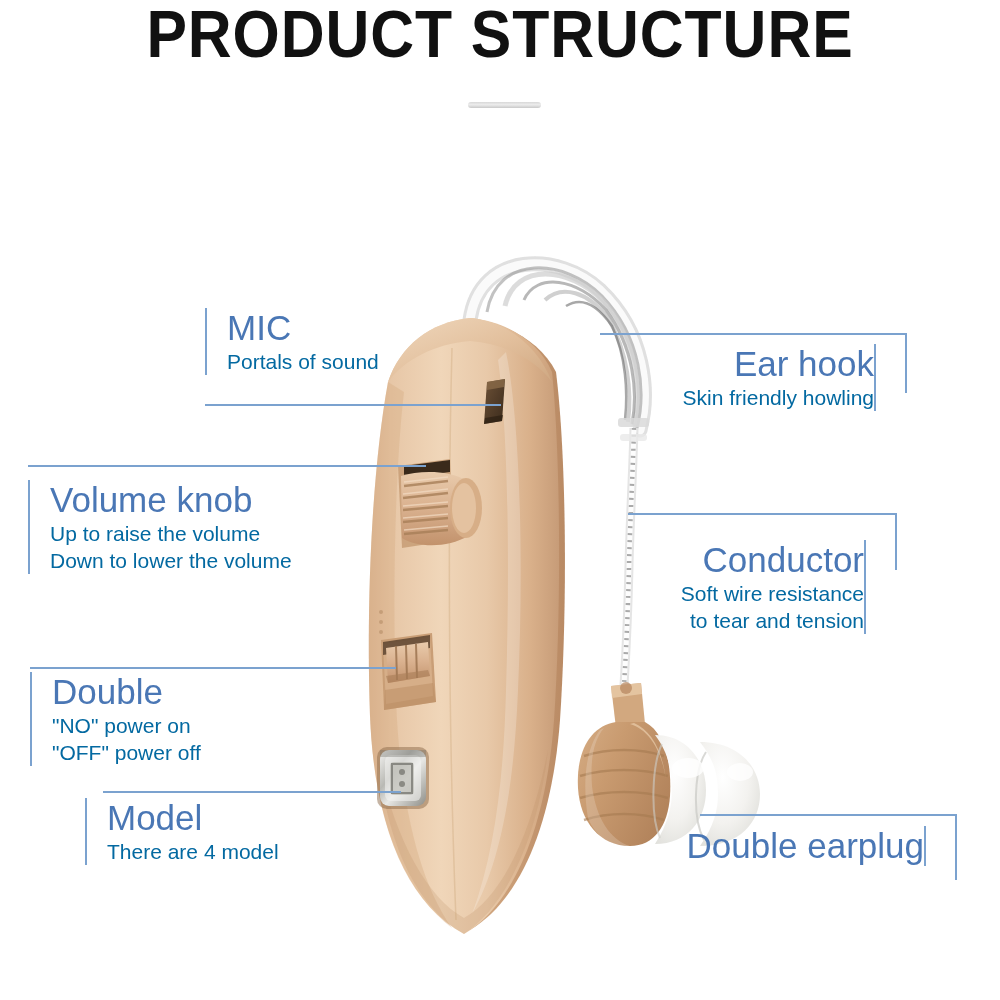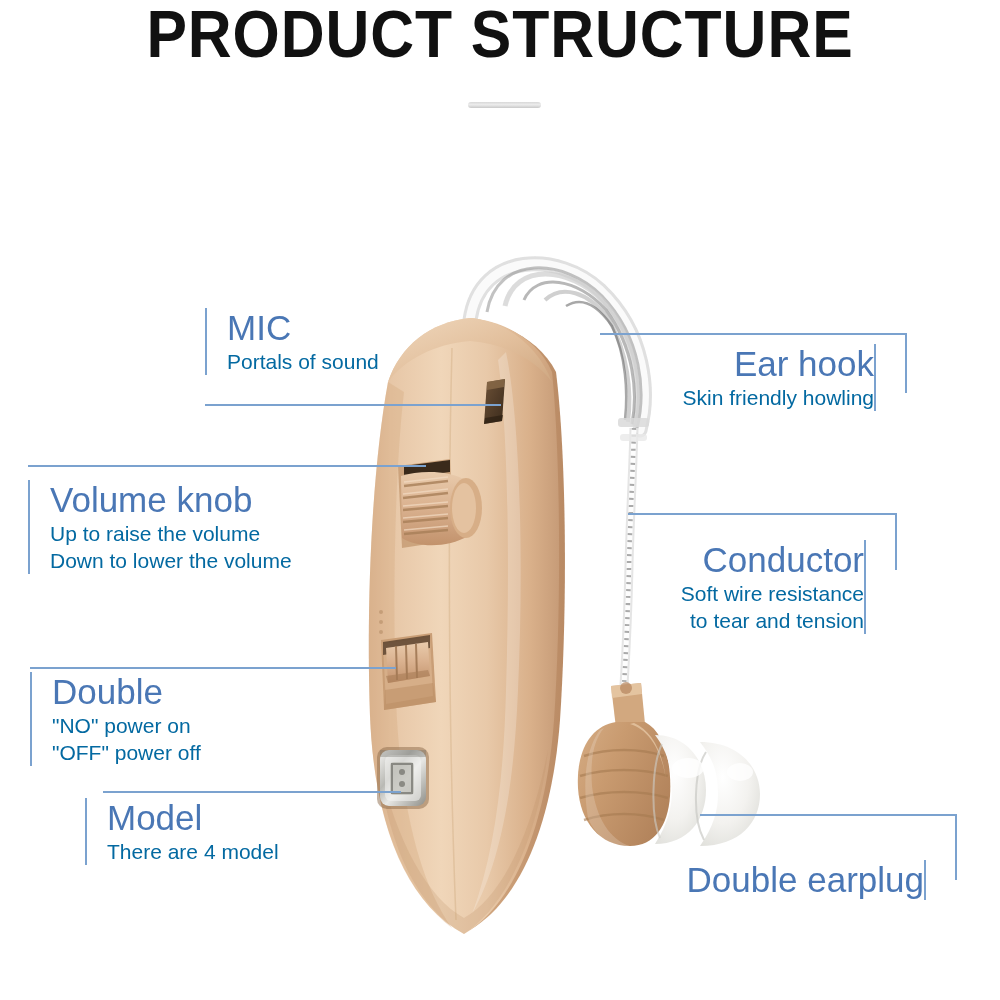--- a/index.html
+++ b/index.html
@@ -339,17 +339,17 @@
     <div class="heading">Ear hook</div>
     <div class="sub">Skin friendly howling</div>
   </div>
 
   <div class="callout right" style="right:103px; top:518px;margin-top:22px;">
     <div class="heading">Conductor</div>
     <div class="sub">Soft wire resistance</div>
     <div class="sub">to tear and tension</div>
   </div>
 
-  <div class="callout right" style="right:43px; top:860px;">
+  <div class="callout right" style="right:43px; top:826px;">
     <div class="heading">Double earplug</div>
   </div>
 
 </div>
 
 </body></html>

